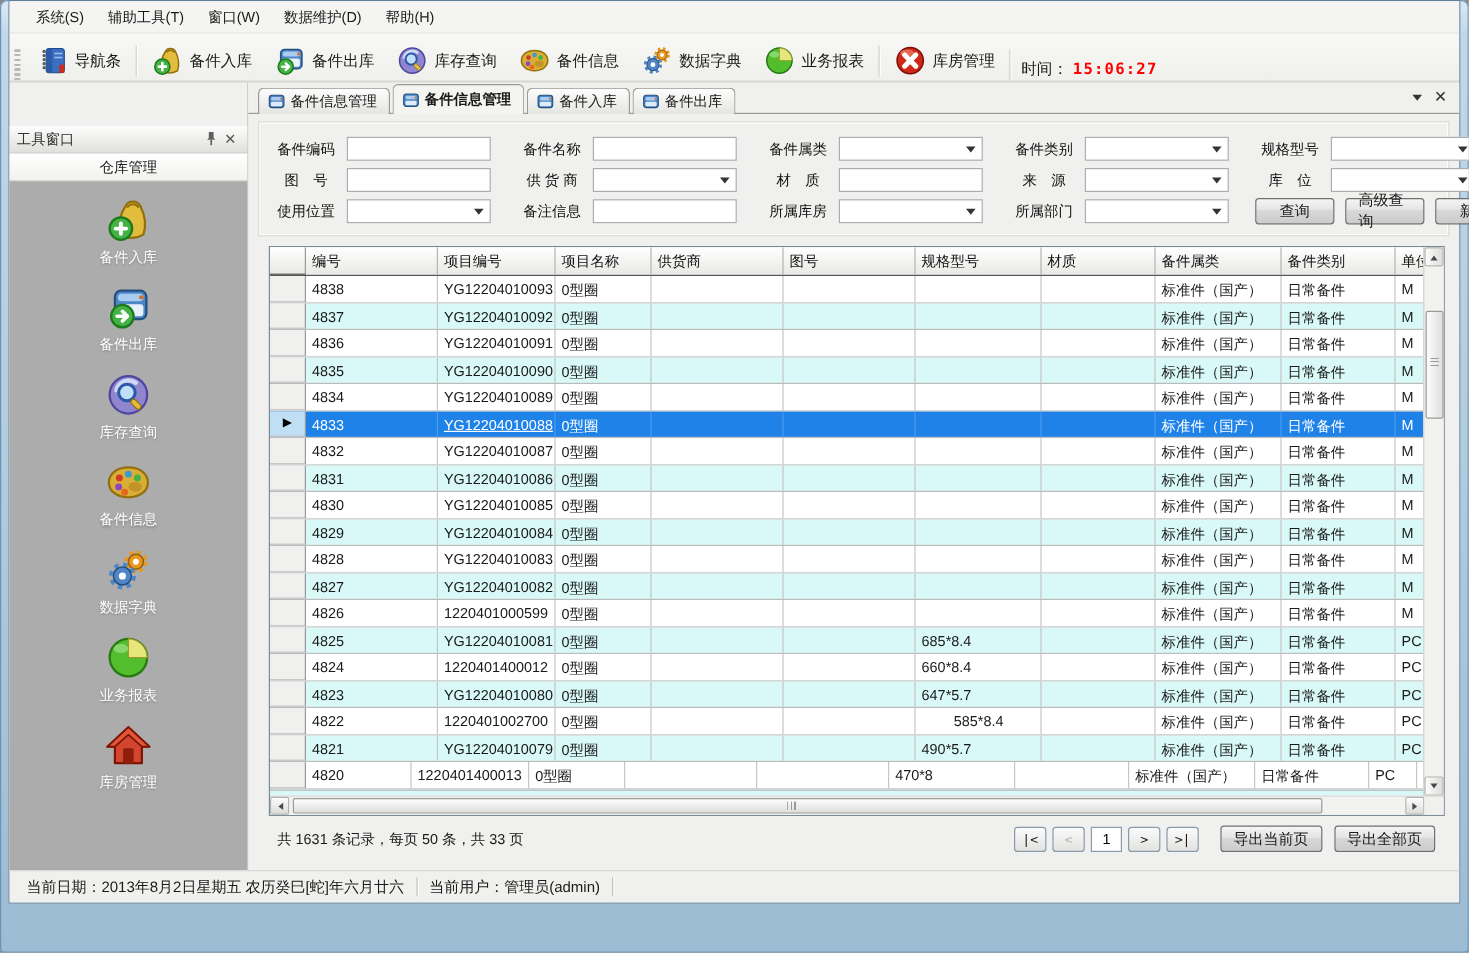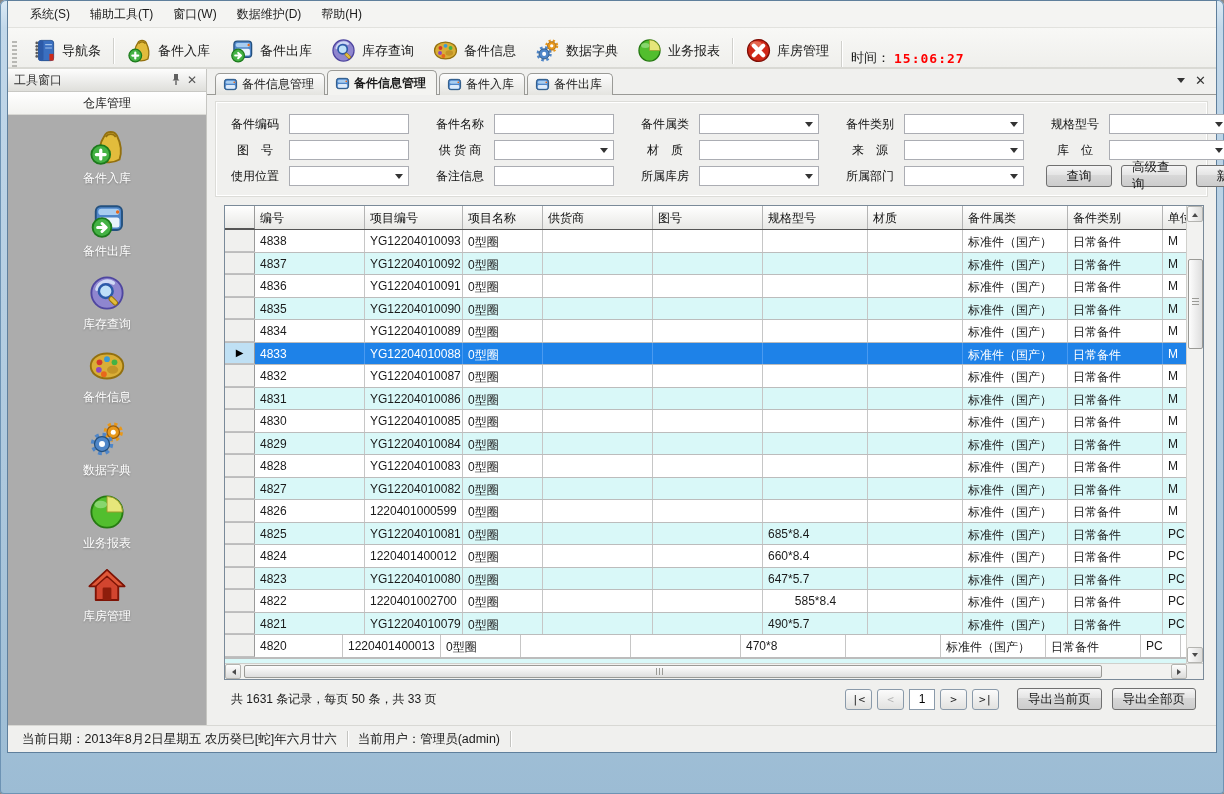--- a/index.html
+++ b/index.html
@@ -27,21 +27,21 @@
   .tb-grip{width:5px;height:26px;margin:0 4px 0 2px;background:repeating-linear-gradient(180deg,#b8b8b4 0,#b8b8b4 2px,transparent 2px,transparent 4px);}
   .tb-btn{display:flex;align-items:center;gap:5px;padding:3px 9px;border-radius:3px;cursor:default;}
   .tb-label{font-size:13px;}
   .tb-sep{width:1px;height:26px;background:#d0d0cc;box-shadow:1px 0 0 #fff;margin:0 3px;}
   .tb-icon svg{width:27px;height:27px;display:block;}
   .tb-time{display:flex;align-items:center;gap:4px;font-size:13px;}
   .time-val{color:#f00;font-weight:bold;font-family:"DejaVu Sans Mono","Liberation Mono",monospace;letter-spacing:1px;}
   
   .main{flex:1;display:flex;min-height:0;}
   .sidebar{width:198px;display:flex;flex-direction:column;border-right:1px solid #c6c6c2;background:#f0f0ee;}
-  .sb-titlebar{height:22px;background:linear-gradient(#fdfdfd,#dfdfdb);border-bottom:1px solid #c8c8c4;display:flex;align-items:center;padding:0 6px;}
+  .sb-titlebar{height:22px;background:linear-gradient(#fdfdfd,#dfdfdb);border-bottom:1px solid #c8c8c4;display:flex;align-items:center;padding:0 6px;margin-top:36px;}
   .sb-title{flex:1;color:#333;}
   .sb-tbtn{width:16px;height:16px;display:flex;align-items:center;justify-content:center;color:#555;}
   .sb-group{height:22px;background:linear-gradient(#ffffff,#f2f2ef);border-bottom:1px solid #d8d8d4;display:flex;align-items:center;justify-content:center;color:#222;}
   .sb-items{flex:1;background:#acacac;display:flex;flex-direction:column;align-items:center;padding-top:12px;overflow:hidden;}
   .sb-item{display:flex;flex-direction:column;align-items:center;margin-bottom:13px;cursor:default;}
   .sb-icon svg{width:40px;height:40px;display:block;}
   .sb-label{color:#fff;margin-top:3px;text-shadow:0 1px 2px #0004;font-size:12px;}
   
   .content{flex:1;display:flex;flex-direction:column;min-width:0;background:#f0f0ee;}
   .tabstrip{height:25px;display:flex;align-items:flex-end;padding-left:8px;border-bottom:1px solid #9a9a96;position:relative;background:#f0f0ee;}
@@ -554,21 +554,21 @@
                     <div class="g-cell" style="width: 95px; flex: 0 0 auto;"></div>
                     <div class="g-cell" style="width: 105px; flex: 0 0 auto;">标准件（国产）</div>
                     <div class="g-cell" style="width: 95px; flex: 0 0 auto;">日常备件</div>
                     <div class="g-cell" style="width: 40px; flex: 0 0 auto;">M</div>
                   </div>
                   <div class="g-row sel">
                     <div class="g-sel">
                       <span class="selarrow">▶</span>
                     </div>
                     <div class="g-cell" style="width: 110px; flex: 0 0 auto;">4833</div>
-                    <div class="g-cell" style="width: 98px; flex: 0 0 auto;">YG12204010088</div>
+                    <div class="g-cell" style="width: 98px; flex: 0 0 auto; text-decoration: underline;">YG12204010088</div>
                     <div class="g-cell" style="width: 80px; flex: 0 0 auto;">0型圈</div>
                     <div class="g-cell" style="width: 110px; flex: 0 0 auto;"></div>
                     <div class="g-cell" style="width: 110px; flex: 0 0 auto;"></div>
                     <div class="g-cell" style="width: 105px; flex: 0 0 auto;"></div>
                     <div class="g-cell" style="width: 95px; flex: 0 0 auto;"></div>
                     <div class="g-cell" style="width: 105px; flex: 0 0 auto;">标准件（国产）</div>
                     <div class="g-cell" style="width: 95px; flex: 0 0 auto;">日常备件</div>
                     <div class="g-cell" style="width: 40px; flex: 0 0 auto;">M</div>
                   </div>
                   <div class="g-row">

